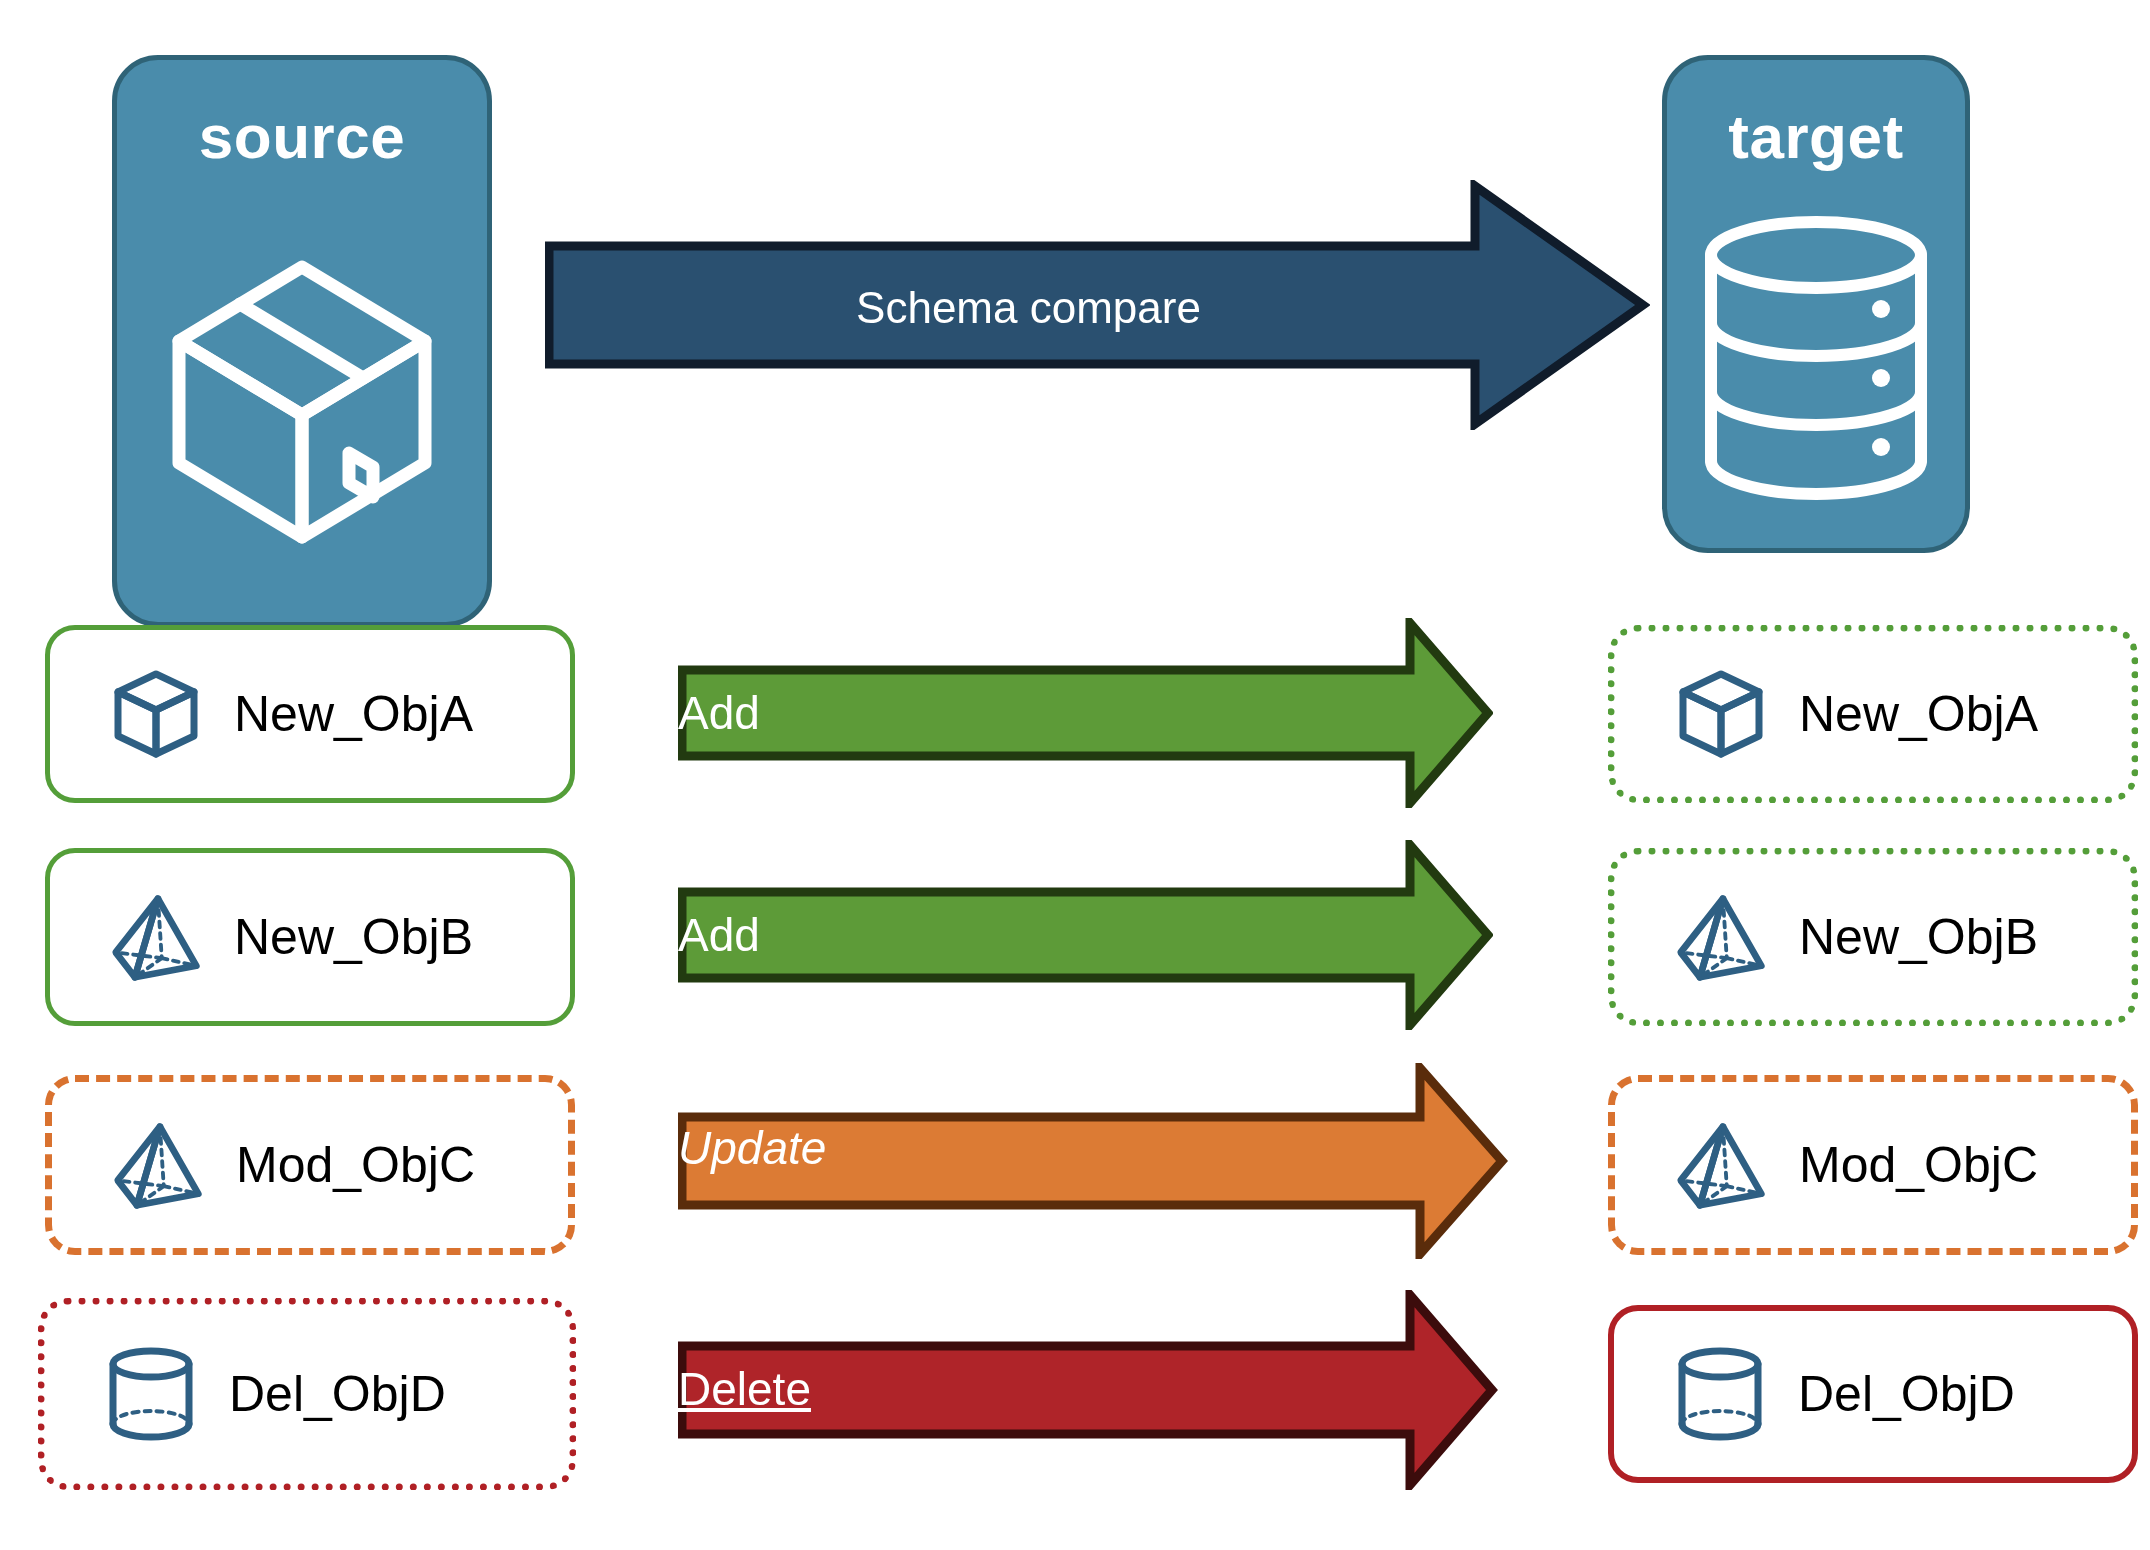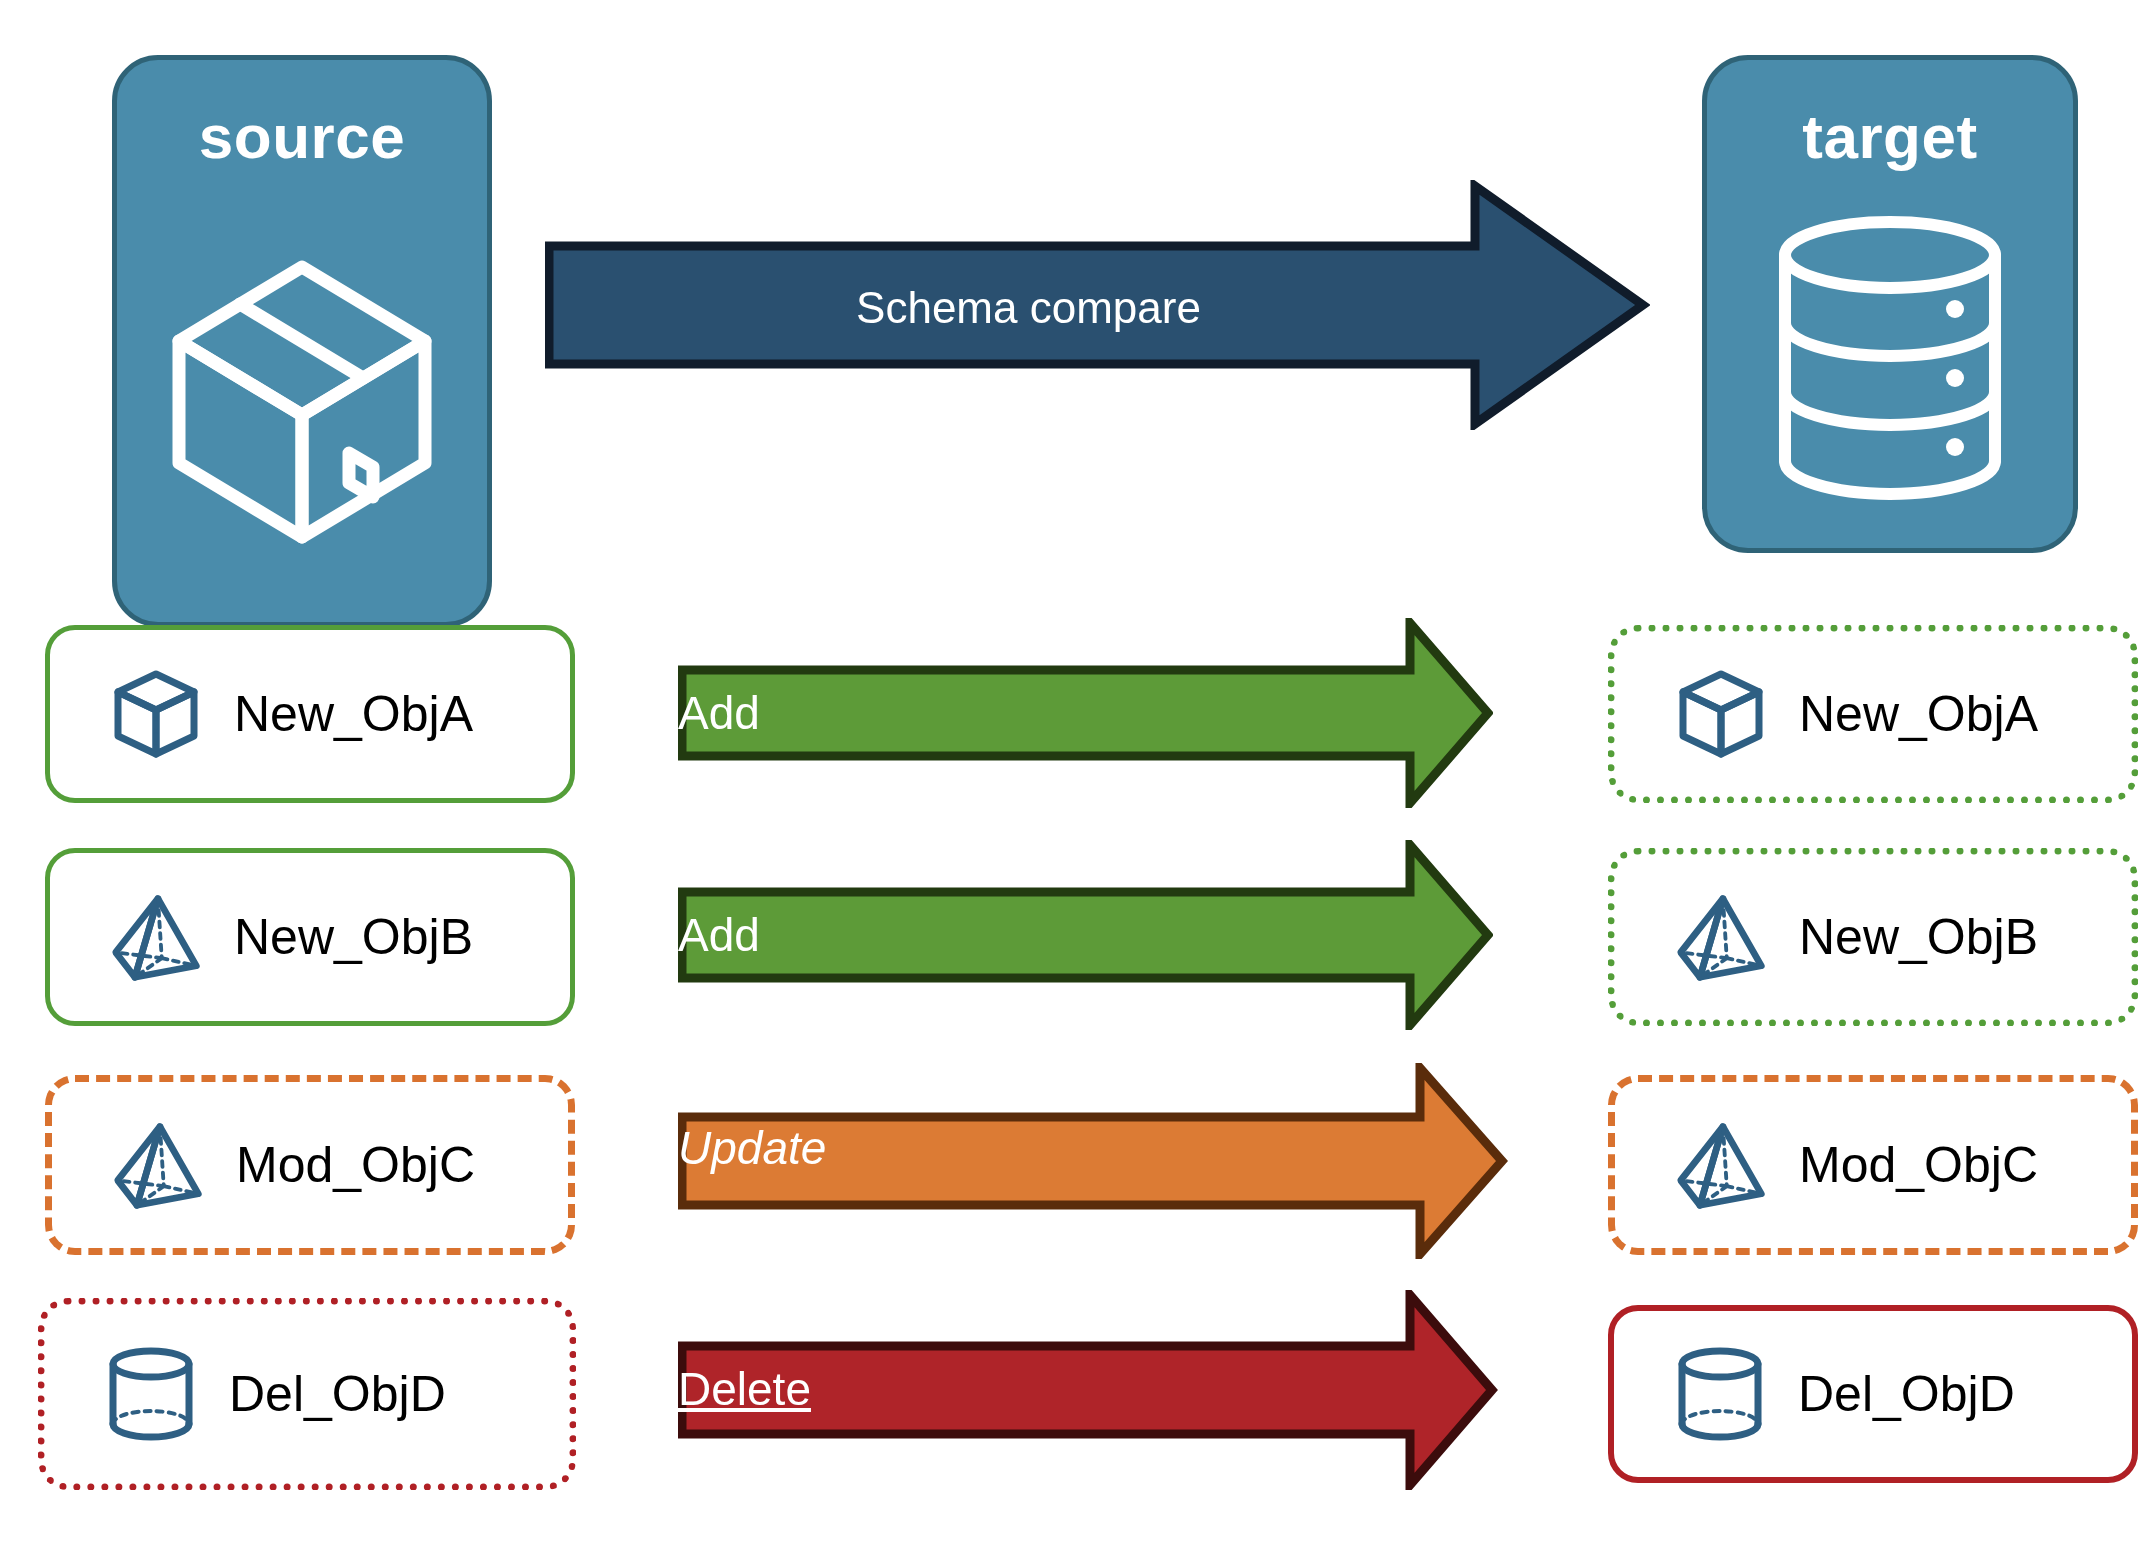--- a/index.html
+++ b/index.html
@@ -124,21 +124,21 @@
     </div>
   </div>
 
   <div class="big-arrow" style="left:545px; top:180px; width:1105px; height:250px;">
     <svg width="1105" height="250" viewBox="0 0 1105 250" preserveAspectRatio="none">
       <polygon points="4,66 930,66 930,6 1098,125 930,244 930,184 4,184" fill="#2A5070" stroke="#101C2B" stroke-width="9" stroke-linejoin="miter"></polygon>
     </svg>
     <div class="big-arrow-label" style="top:103px; padding-right:150px;">Schema compare</div>
   </div>
 
-  <div class="endpoint" style="left:1662px; top:55px; width:376px; height:498px; background:#4A8CAB; border:5px solid #2F6377;margin-left:40px;">
+  <div class="endpoint" style="left:1662px; top:55px; width:308px; height:498px; background:#4A8CAB; border:5px solid #2F6377;">
     <div class="endpoint-title">target</div>
     <div class="endpoint-art">
       <svg width="230" height="290" viewBox="0 0 230 290" fill="none" stroke="#FFFFFF" stroke-width="12" stroke-linecap="round">
         <ellipse cx="115" cy="42" rx="105" ry="33"></ellipse>
         <path d="M10 42 L10 248"></path>
         <path d="M220 42 L220 248"></path>
         <path d="M10 248 A105 33 0 0 0 220 248"></path>
         <path d="M10 110 A105 33 0 0 0 220 110"></path>
         <path d="M10 179 A105 33 0 0 0 220 179"></path>
         <circle cx="180" cy="96" r="9" fill="#FFFFFF" stroke="none"></circle>

